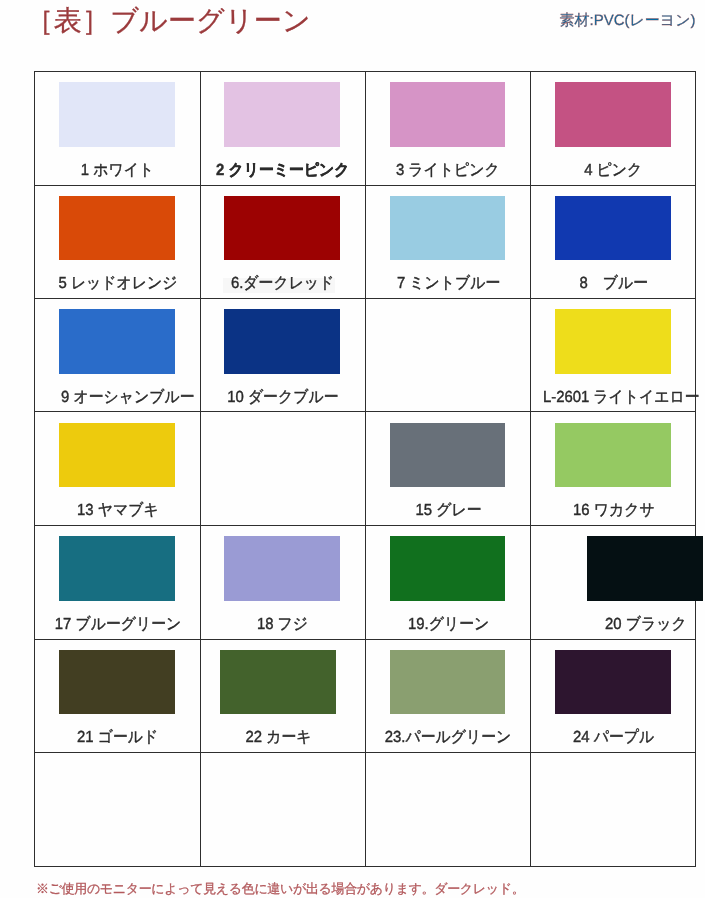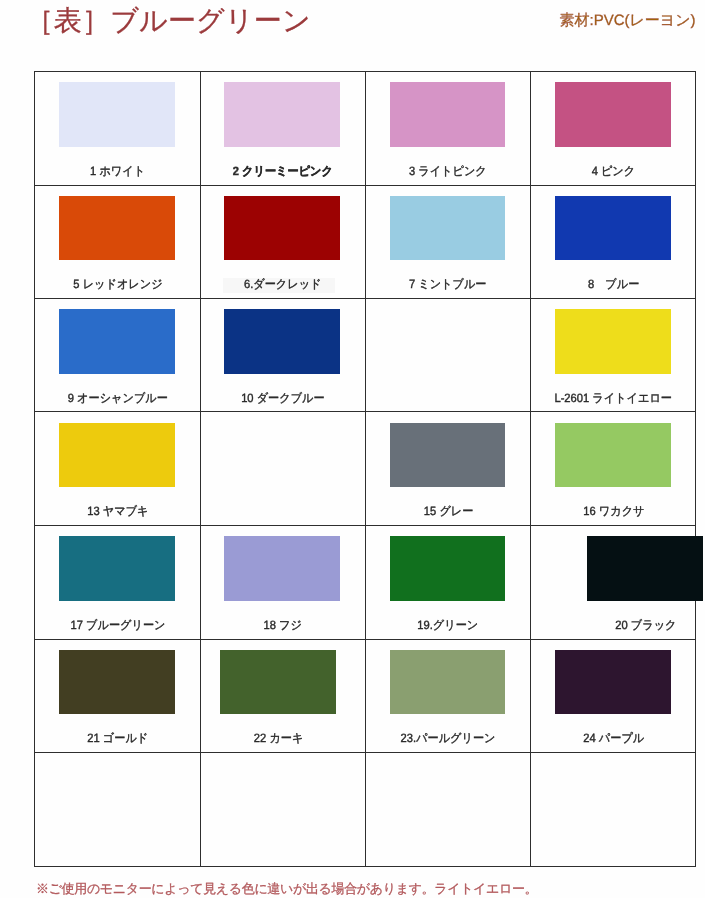--- a/index.html
+++ b/index.html
@@ -11,32 +11,32 @@
   }
   .page{position:relative;width:705px;height:898px;overflow:hidden;background:#fefefe;will-change:transform;}
   .title{
     position:absolute;left:25.6px;top:4px;
     font-size:28px;line-height:1.2;letter-spacing:0.2px;
     color:#9b3a3c;white-space:nowrap;
     -webkit-text-stroke:0.3px #9b3a3c;
   }
   .material{
     position:absolute;left:559.5px;top:12px;
-    font-size:15px;line-height:1.2;color:#a16207;white-space:nowrap;text-align:right;
+    font-size:15px;line-height:1.2;color:#0369a1;white-space:nowrap;text-align:right;
     -webkit-text-stroke:0.35px #a85c5c;
   }
   .grid{position:absolute;left:0;top:0;width:705px;height:898px;}
   .gline{position:absolute;background:#2e2e2e;}
   .gline.v{width:1.3px;}
   .gline.h{height:1.3px;}
   .cell{position:absolute;width:165.2px;height:112.2px;}
   .swatch{position:absolute;left:23.3px;top:9.9px;width:115.8px;height:64.2px;}
   .label{
     position:absolute;left:0;right:0;top:90px;
-    text-align:center;font-size:12px;
+    text-align:center;font-size:16px;
     color:#2b2b2b;white-space:nowrap;line-height:14px;
     -webkit-text-stroke:0.42px #2b2b2b;
   }
   .label i{
     font-style:normal;display:inline-block;
     transform:scaleX(0.93);transform-origin:center center;
     padding:1px 5px 2px 5px;
   }
   .label.hl{position:absolute;}
   .label.hl::before{
@@ -96,21 +96,21 @@
         <div class="label hl"><i>6.ダークレッド</i></div>
       </div>
       <div class="cell" style="left: 366.3px; top: 186px; width: 163.8px; height: 112px;">
         <div class="swatch" style="background: rgb(153, 204, 226);"></div>
         <div class="label"><i>7 ミントブルー</i></div>
       </div>
       <div class="cell" style="left: 531.6px; top: 186px; width: 163.7px; height: 112px;">
         <div class="swatch" style="background: rgb(17, 57, 176);"></div>
         <div class="label"><i>8　ブルー</i></div>
       </div>
-      <div class="cell" style="left: 35.9px; top: 299.5px; width: 163.7px; height: 111.9px;">
+      <div class="cell" style="left: 35.9px; top: 299.5px; width: 163.7px; height: 111.9px; padding-left: 21px;">
         <div class="swatch" style="background: rgb(42, 108, 201);"></div>
         <div class="label"><i>9 オーシャンブルー</i></div>
       </div>
       <div class="cell" style="left: 201.1px; top: 299.5px; width: 163.7px; height: 111.9px;">
         <div class="swatch" style="background: rgb(11, 51, 133);"></div>
         <div class="label"><i>10 ダークブルー</i></div>
       </div>
       <div class="cell" style="left: 531.6px; top: 299.5px; width: 163.7px; height: 111.9px;">
         <div class="swatch" style="background: rgb(238, 221, 27);"></div>
         <div class="label"><i>L-2601 ライトイエロー</i></div>
@@ -153,14 +153,14 @@
       </div>
       <div class="cell" style="left: 366.3px; top: 640px; width: 163.8px; height: 112px;">
         <div class="swatch" style="background: rgb(138, 159, 112);"></div>
         <div class="label"><i>23.パールグリーン</i></div>
       </div>
       <div class="cell" style="left: 531.6px; top: 640px; width: 163.7px; height: 112px;">
         <div class="swatch" style="background: rgb(45, 21, 47);"></div>
         <div class="label"><i>24 パープル</i></div>
       </div>
     </div>
-  <div class="note">※ご使用のモニターによって見える色に違いが出る場合があります。ライトイエロー。</div>
+  <div class="note">※ご使用のモニターによって見える色に違いが出る場合があります。ダークレッド。</div>
 </div>
 
 </body></html>

